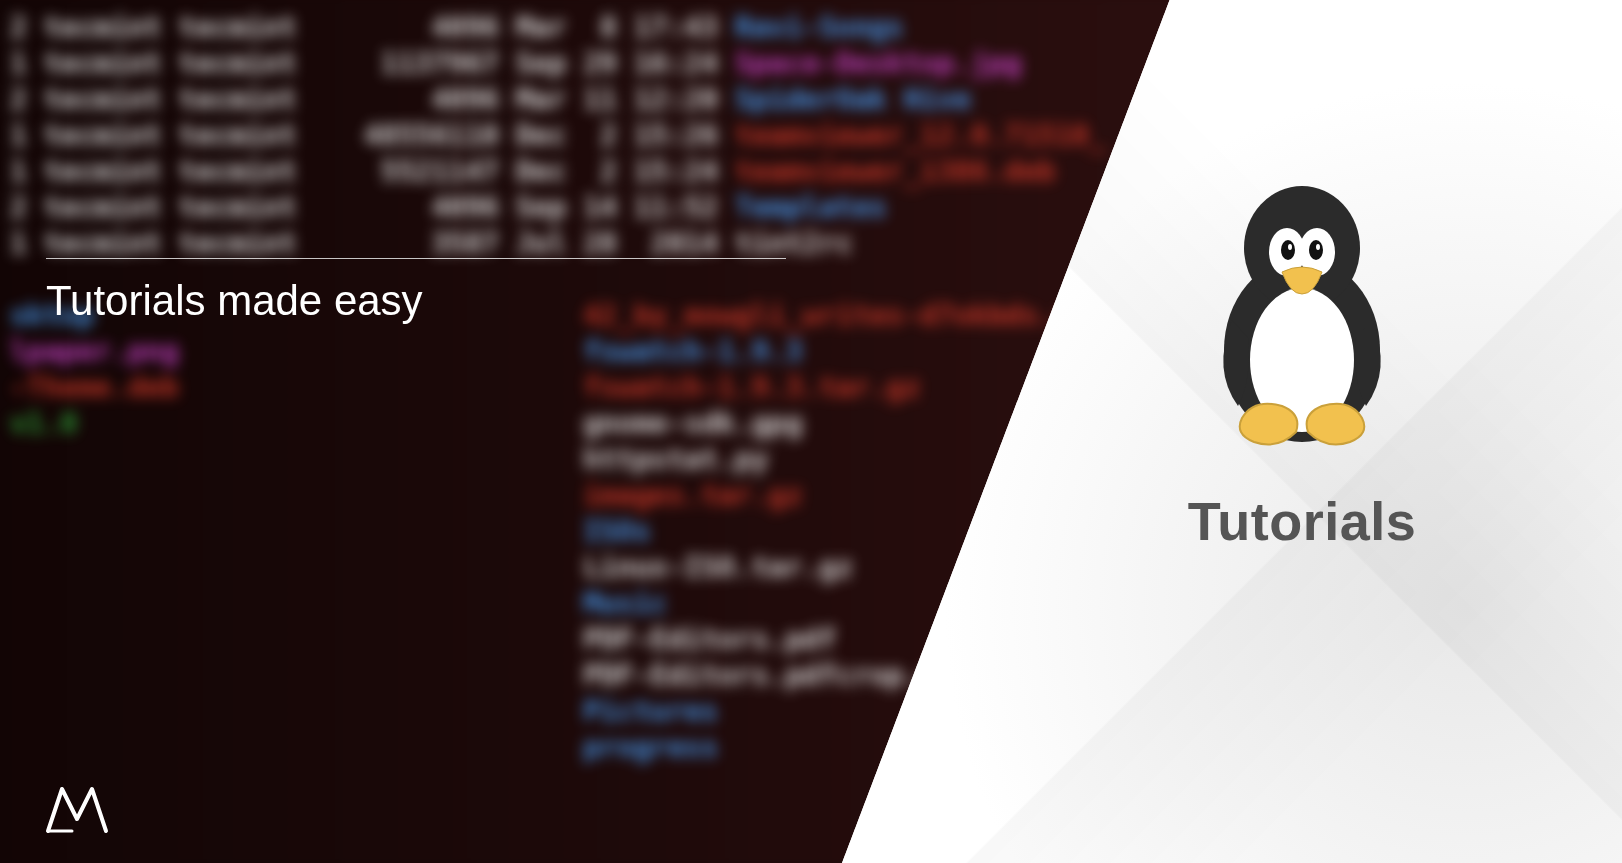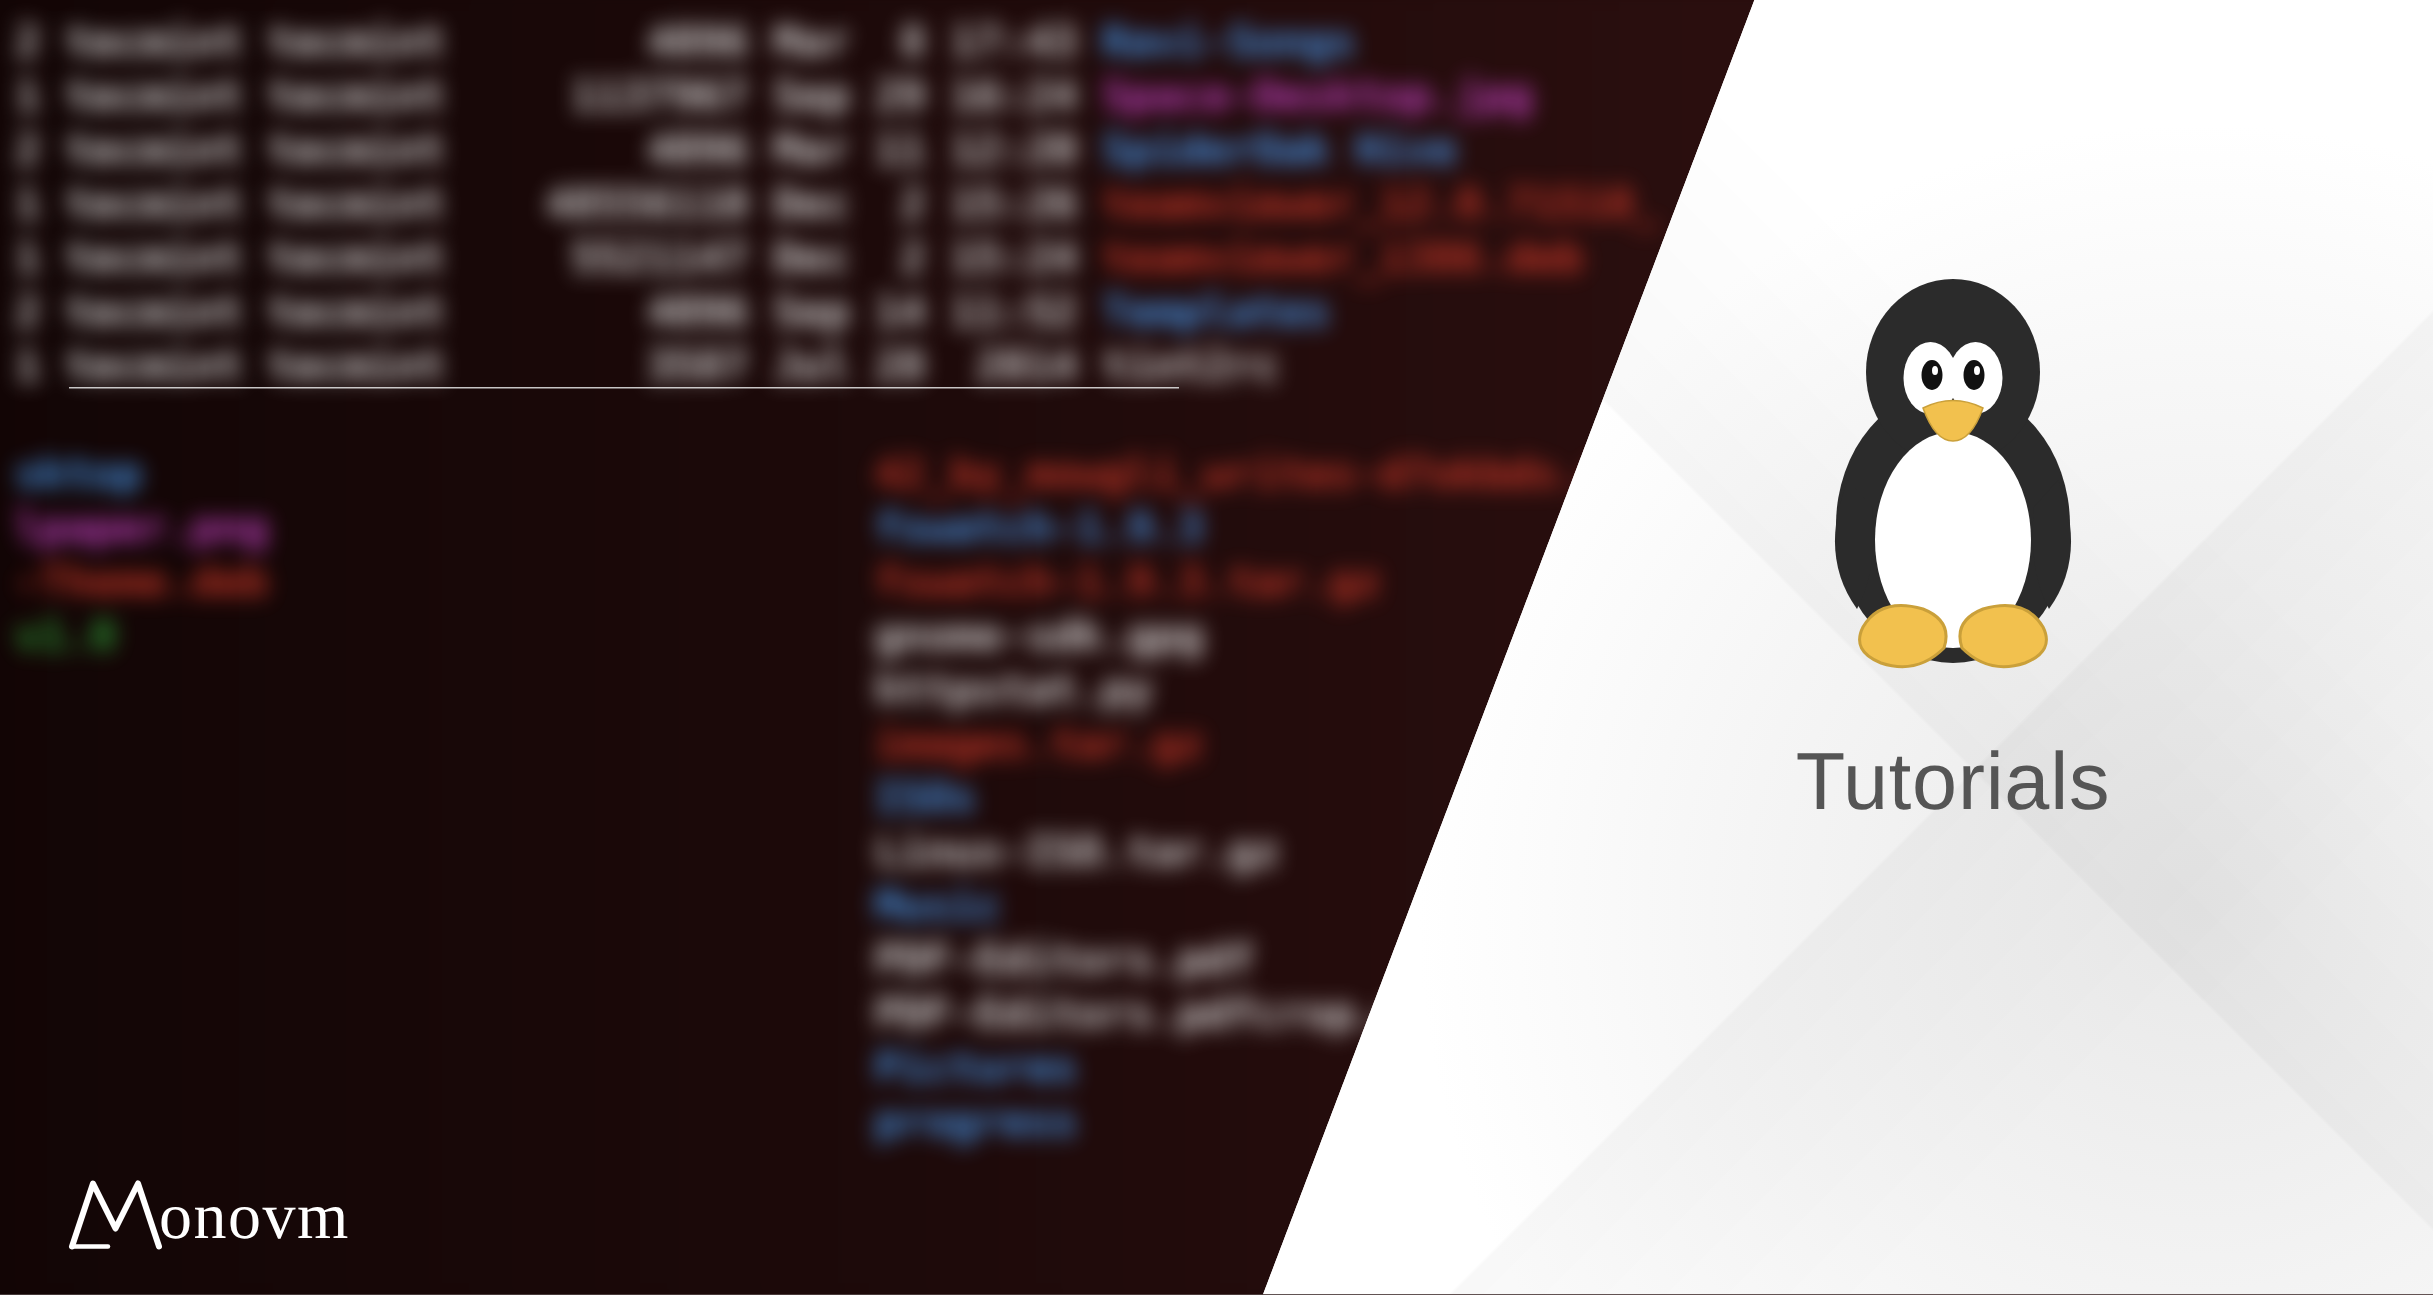--- a/index.html
+++ b/index.html
@@ -60,21 +60,21 @@
     top: 170px;
     right: 120px;
     width: 400px;
     display: flex;
     flex-direction: column;
     align-items: center;
   }
   .right-panel .label {
     margin-top: 40px;
     font-size: 54px;
-    font-weight: 400;
+    font-weight: 700;
     color: #555;
     letter-spacing: 0.5px;
   }
 
   
   .tux { width: 240px; height: 280px; }
 
   
   .headline {
     position: absolute;
@@ -177,23 +177,23 @@
 
         <path d="M50 150 Q30 200 56 236 Q70 210 66 168 Z" fill="#2b2b2b"></path>
         <path d="M190 150 Q210 200 184 236 Q170 210 174 168 Z" fill="#2b2b2b"></path>
       </svg>
       <div class="label">Tutorials</div>
     </div>
   </div>
 
   <div class="headline">
     <div class="rule"></div>
+    <div class="sub">Tutorials made easy</div>
   </div>
 
   <div class="brand">
     <svg class="mark" viewBox="0 0 66 58">
       <path d="M4 50 L18 8 L33 38 L48 8 L62 50" fill="none" stroke="#ffffff" stroke-width="4" stroke-linecap="round" stroke-linejoin="round"></path>
       <path d="M4 50 L28 50" stroke="#ffffff" stroke-width="3" stroke-linecap="round"></path>
     </svg>
-    <span class="word">onovm</span>
   </div>
 
 </div>
 
 </body></html>

